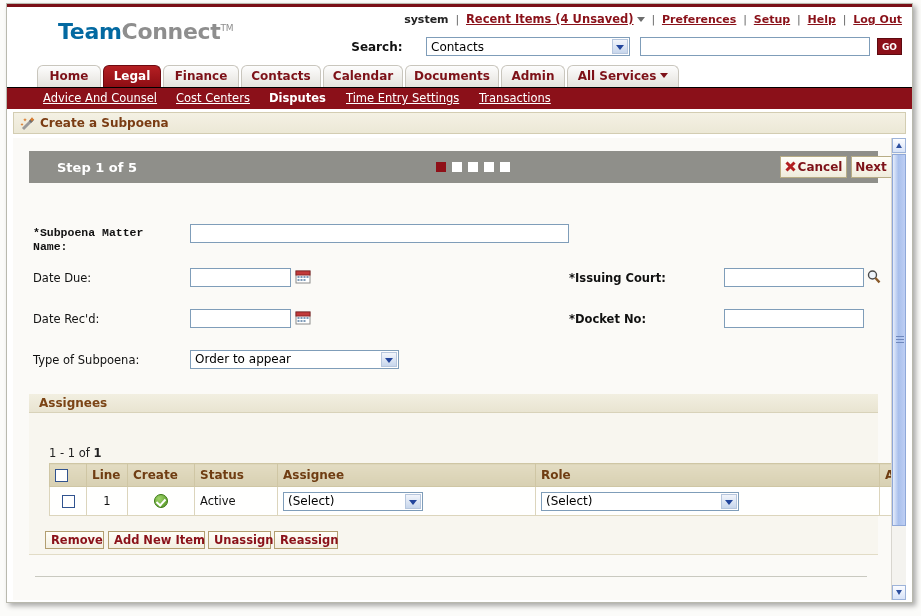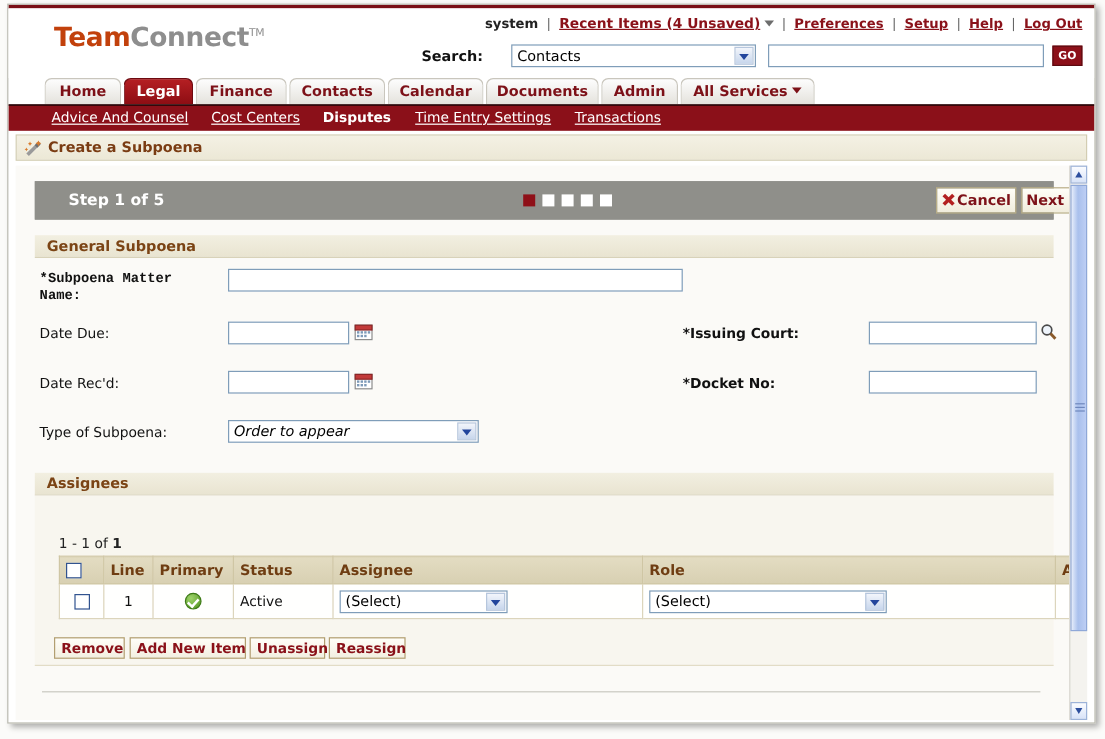--- a/index.html
+++ b/index.html
@@ -50,21 +50,21 @@
   .logo {
     position: absolute;
     left: 38px;
     top: 12px;
     font-family: "DejaVu Sans", sans-serif;
     font-size: 22px;
     font-weight: bold;
     letter-spacing: -0.3px;
     white-space: nowrap;
   }
-  .logo .team { color: #c2410c; }
+  .logo .team { color: #0369a1; margin-left: 13px; }
   .logo .connect { color: #8e8e8e; font-weight: bold; }
   .logo .tm {
     color: #8e8e8e;
     font-size: 9px;
     vertical-align: super;
     font-weight: normal;
   }
 
   .userbar {
     position: absolute;
@@ -625,23 +625,20 @@
             <line x1="9.5" y1="1.5" x2="1.5" y2="9.5" stroke="#b32020" stroke-width="3"></line>
           </svg><span>Cancel</span>
         </span>
         <span class="wizbtn" style="left:821px;width:53px;">
           <span>Next</span><svg width="10" height="11" viewBox="0 0 10 11" style="vertical-align:-1px;margin-left:3px;">
             <polygon points="1,1 9,5.5 1,10" fill="#3f9c23"></polygon>
           </svg>
         </span>
       </div>
 
-      <div class="panel-head" style="top:58px;">
-        <span class="t">General Subpoena</span>
-      </div>
 
       <div class="fld-label req" style="left:20px; top:88px; width:150px; line-height:14px;font-family:Liberation Mono, monospace;">
         <span>*Subpoena Matter</span><br>
         <span>Name:</span>
       </div>
       <div class="fld-input" style="left:177px; top:86px; width:379px;"></div>
 
       <div class="fld-label" style="left:20px; top:133px;">
         <span>Date Due:</span>
       </div>
@@ -674,21 +671,21 @@
           <rect x="11.5" y="7" width="2" height="2" fill="#7d9ab8"></rect>
           <rect x="2.5" y="10" width="2" height="2" fill="#7d9ab8"></rect>
           <rect x="5.5" y="10" width="2" height="2" fill="#7d9ab8"></rect>
           <rect x="8.5" y="10" width="2" height="2" fill="#7d9ab8"></rect>
         </svg>
       </span>
 
       <div class="fld-label" style="left:20px; top:215px;">
         <span>Type of Subpoena:</span>
       </div>
-      <div class="fld-select" style="left:177px; top:212px; width:209px;font-style:italic;">
+      <div class="fld-select" style="left:177px; top:212px; width:209px;">
         <span class="txt">Order to appear</span>
         <span class="sel-arrow"></span>
       </div>
 
       <div class="fld-label req" style="left:556px; top:133px;">
         <span>*Issuing Court:</span>
       </div>
       <div class="fld-input" style="left:711px; top:130px; width:140px;"></div>
       <span class="srch-icon" style="left:853px; top:131px;">
         <svg width="16" height="16" viewBox="0 0 16 16">
@@ -711,21 +708,21 @@
         <span>1 - 1 of </span><b>1</b>
       </div>
 
       <table class="tbl" style="top:325px;">
         <thead>
           <tr>
             <th style="width:26px;">
               <span class="cb"></span>
             </th>
             <th style="width:30px;"><span>Line</span></th>
-            <th style="width:56px;"><span>Primary</span></th>
+            <th style="width:56px;"><span>Create</span></th>
             <th style="width:72px;"><span>Status</span></th>
             <th style="width:247px;"><span>Assignee</span></th>
             <th style="width:333px;"><span>Role</span></th>
             <th style="width:48px;"><span>Action</span></th>
           </tr>
         </thead>
         <tbody>
           <tr>
             <td style="text-align:center;">
               <span class="cb"></span>

